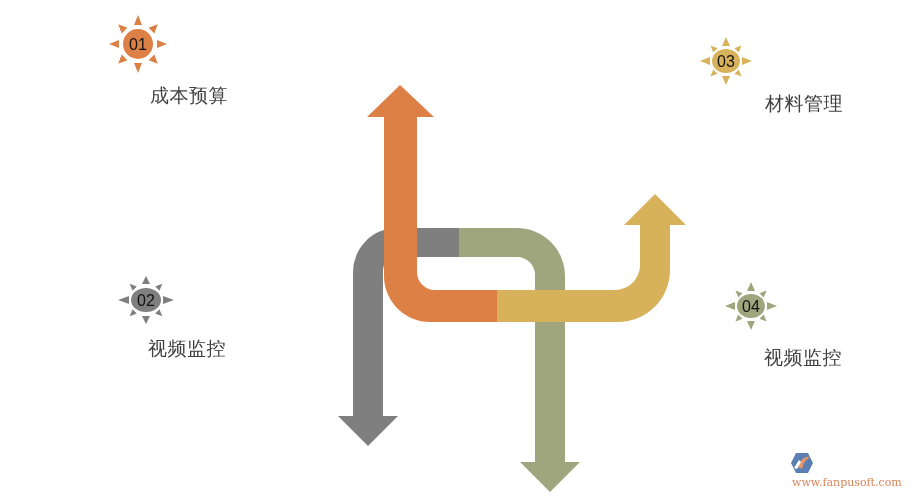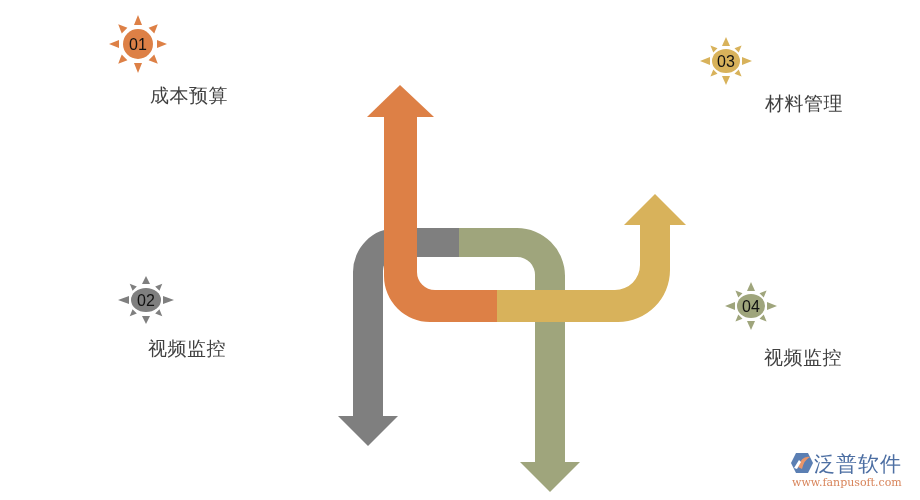--- a/index.html
+++ b/index.html
@@ -112,15 +112,14 @@
 <div class="label" style="left:148px; top:336px;">视频监控</div>
 <div class="label" style="left:765px; top:91px;">材料管理</div>
 <div class="label" style="left:764px; top:345px;">视频监控</div>
 
 <div class="logo">
   <svg style="position:absolute;left:0;top:2px;" width="24" height="22" viewBox="0 0 24 22">
     <polygon points="6,1 18,1 23,11 18,21 6,21 1,11" fill="#5b7fb3"></polygon>
     <path d="M8,15 Q12,3 20,5 Q14,8 12,17 Z" fill="#e8956a"></path>
     <path d="M4,16 L9,8 L11,10 L7,17 Z" fill="#ffffff"></path>
   </svg>
-  <div class="logo-name">泛普软件</div>
   <div class="logo-url">www.fanpusoft.com</div>
 </div>
 
 </body></html>

